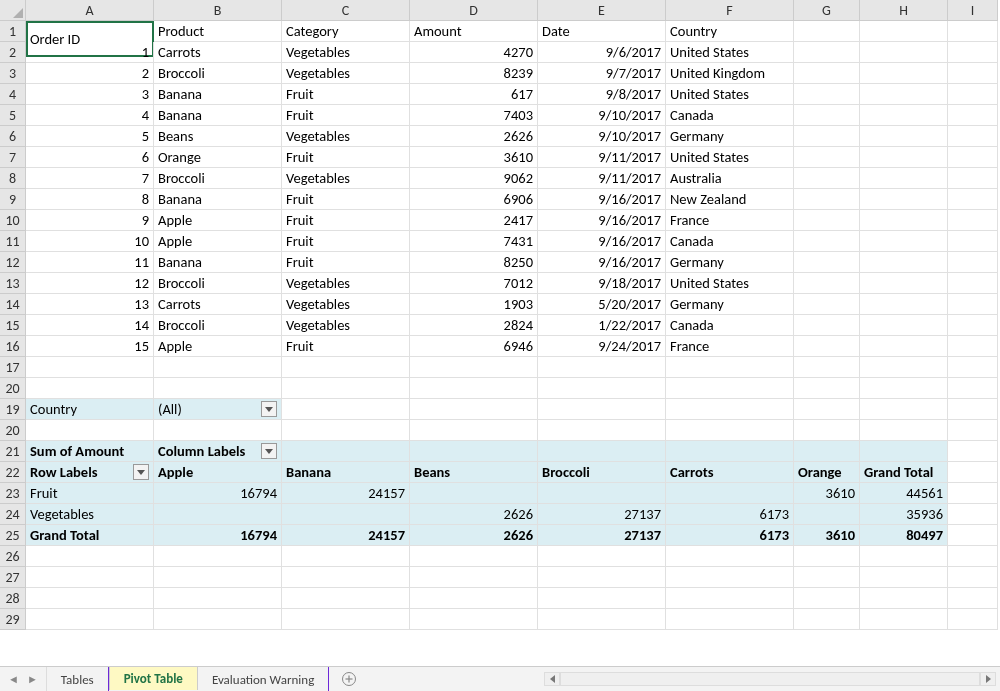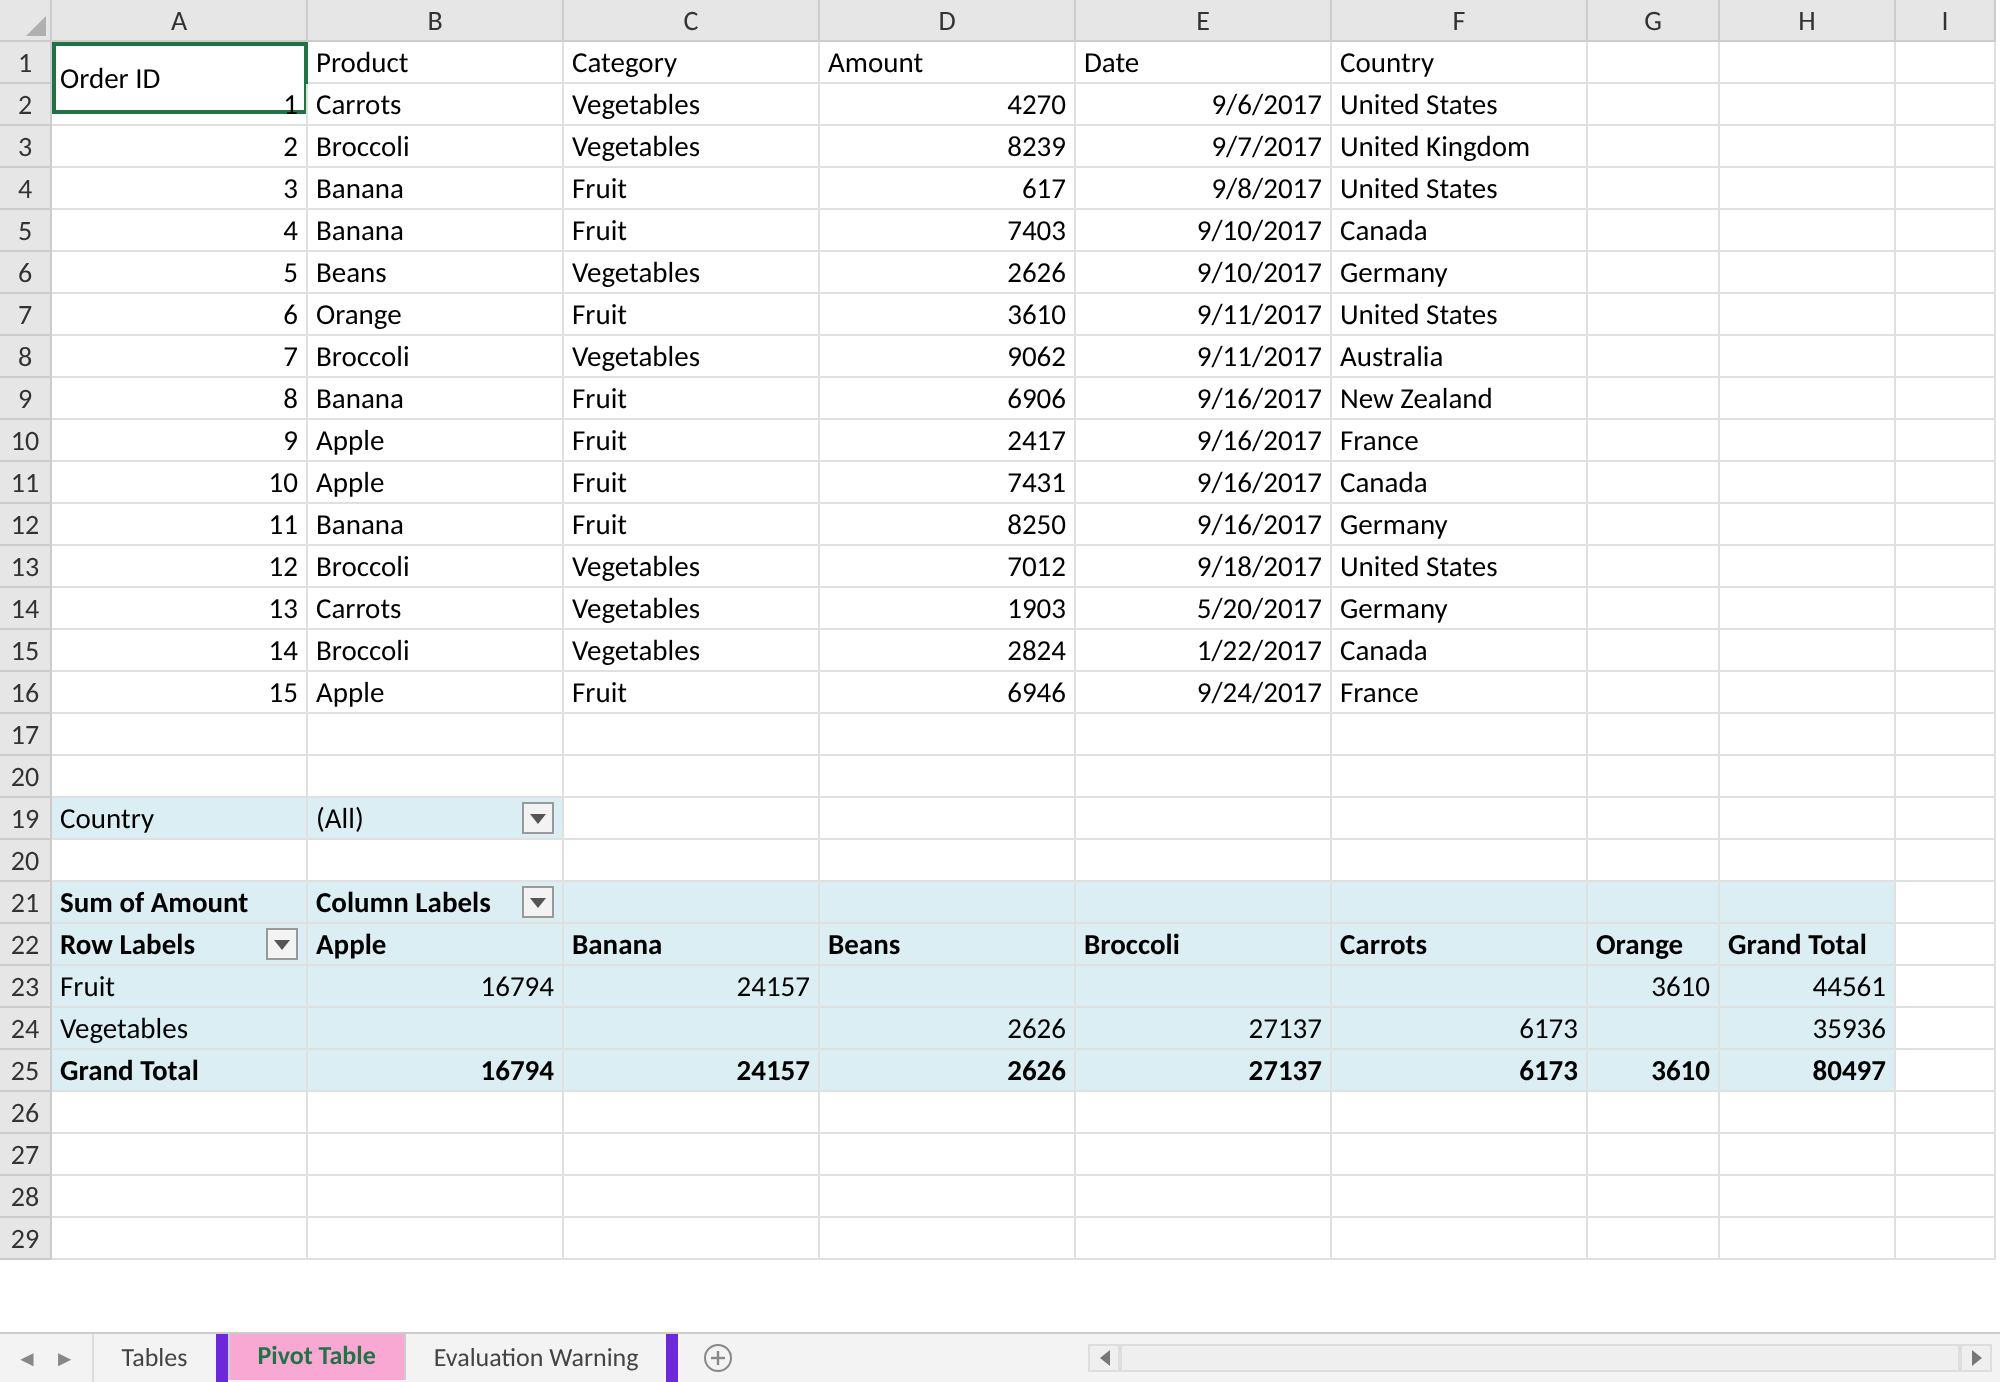--- a/index.html
+++ b/index.html
@@ -105,27 +105,27 @@
     padding: 0 8px;
     gap: 8px;
     color: #888;
     border-right: 1px solid #ddd;
   }
   .tabnav span { cursor: pointer; font-size: 11px; }
   .tab {
     padding: 0 14px;
     display: flex;
     align-items: center;
-    border-right: 6px solid #6d28d9;
+    border-right: 1px solid #6d28d9;
     background: #f3f3f3;
     color: #444;
     cursor: pointer;
   }
   .tab.active {
-    background: #f9a8d4;
+    background: #fef9c3;
     color: #217346;
     font-weight: bold;
     border-bottom: none;
     position: relative;
     top: -1px;
     border-top: 1px solid #ccc;
     border-left: 1px solid #ccc;
     border-right: 1px solid #ccc;
   }
   .addtab {

